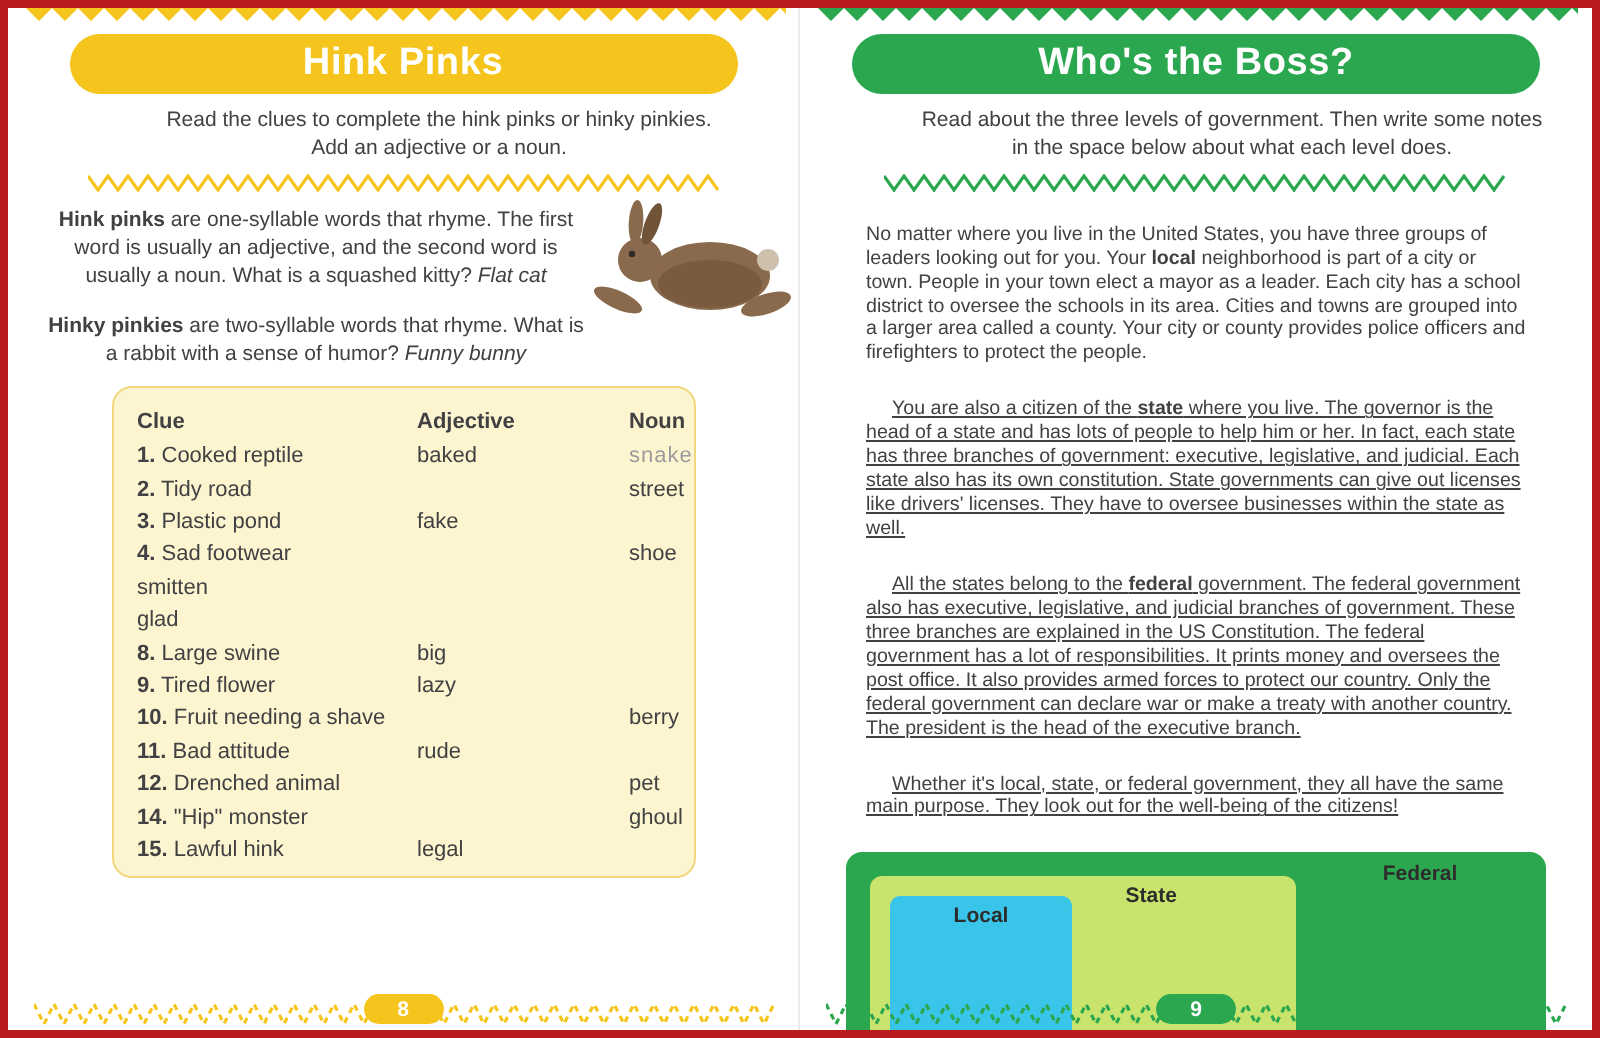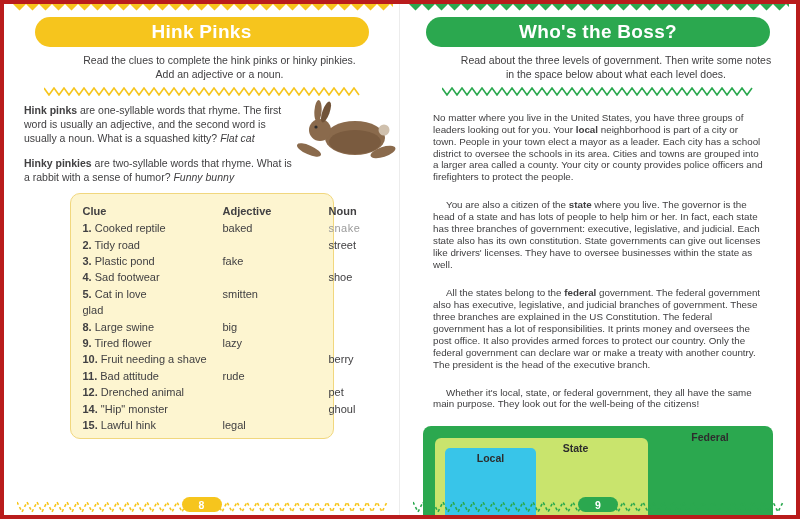--- a/index.html
+++ b/index.html
@@ -16,47 +16,47 @@
   .banner{margin:13px auto 0;height:30px;border-radius:15px;display:flex;align-items:center;justify-content:center;
     color:#fff;font-weight:bold;font-size:19px;letter-spacing:.3px;}
   .banner-left{width:334px;background:var(--yellow);}
   .banner-right{width:344px;background:var(--green);}
 
   .instructions{margin:7px auto 0;text-align:center;font-size:10.5px;line-height:1.32;color:var(--text);padding-left:36px;}
   .sep{display:block;margin:5px auto 0;}
 
   
   .intro{position:relative;padding:7px 10px 0 20px;min-height:86px;}
-  .intro-text{width:268px;font-size:10.5px;line-height:1.36;color:var(--text);}
+  .intro-text{width:268px;font-size:10.5px;line-height:1.36;color:var(--text);text-align:center;}
   .intro-text p{margin:0;}
   .intro-text .p2{margin-top:10px;}
   .lead{font-weight:bold;}
   .ans{font-style:italic;}
   .rabbit{position:absolute;right:2px;top:4px;}
 
   
-  .table-card{margin:9px auto 0;width:264px;background:var(--cream);border:1px solid #f1d77e;border-radius:10px;
+  .table-card{margin:9px auto 0;width:292px;background:var(--cream);border:1px solid #f1d77e;border-radius:10px;
     padding:7px 10px 5px 12px;}
   .trow{display:grid;grid-template-columns:140px 106px 1fr;align-items:center;height:16.4px;font-size:11px;color:var(--text);}
   .thead{font-weight:bold;height:19px;font-size:11px;}
   .rnum{font-weight:bold;}
   .filled{color:#9b9b9b;letter-spacing:.5px;}
 
   
   .page-foot{position:absolute;left:0;right:0;bottom:6px;height:20px;}
   .foot-zig{position:absolute;left:13px;top:6px;}
   .pill{position:relative;margin:2px auto 0;width:40px;height:15px;border-radius:8px;color:#fff;font-size:10.5px;
     font-weight:bold;display:flex;align-items:center;justify-content:center;}
   .pill-left{background:var(--yellow);}
   .pill-right{background:var(--green);}
 
   
   .body-text{margin:8px 17px 0;font-size:9.8px;line-height:1.22;color:var(--text);}
   .body-text p{margin:16px;}
-  .body-text p.indent{text-indent:13px;}
+  .body-text p.indent{text-indent:13px;text-decoration:underline;}
   .bold-word{font-weight:bold;}
 
   
   .gov-outer{position:relative;margin:5px auto 0;width:350px;height:128px;background:var(--green);border-radius:8px;}
   .gov-state{position:absolute;left:12px;top:12px;width:213px;height:106px;background:var(--light-green);border-radius:6px;}
   .gov-local{position:absolute;left:10px;top:10px;width:91px;height:86px;background:var(--cyan);border-radius:5px;}
   .gov-label{position:absolute;top:4px;font-size:10.5px;font-weight:bold;color:#2d2d2d;transform:translateX(-50%);white-space:nowrap;}
   .lbl-federal{left:82%;top:5px;}
   .lbl-state{left:66%;}
   .lbl-local{left:50%;}
@@ -122,21 +122,20 @@
           <div><span class="rnum">3.</span> <span>Plastic pond</span></div>
           <div>fake</div>
           <div></div>
         </div>
       <div class="trow">
           <div><span class="rnum">4.</span> <span>Sad footwear</span></div>
           <div></div>
           <div>shoe</div>
         </div>
       <div class="trow">
-          <div><span class="rnum">5.</span> <span>Cat in love</span></div>
           <div>smitten</div>
           <div></div>
         </div>
       <div class="trow">
           <div>glad</div>
           <div></div>
         </div>
       <div class="trow">
           <div><span class="rnum">8.</span> <span>Large swine</span></div>
           <div>big</div>

